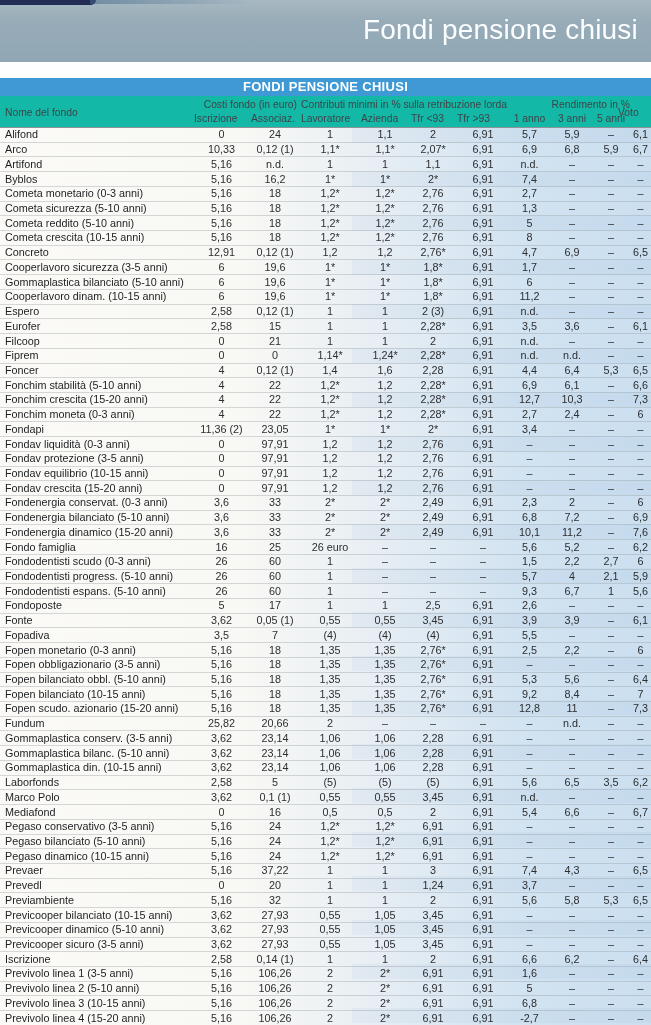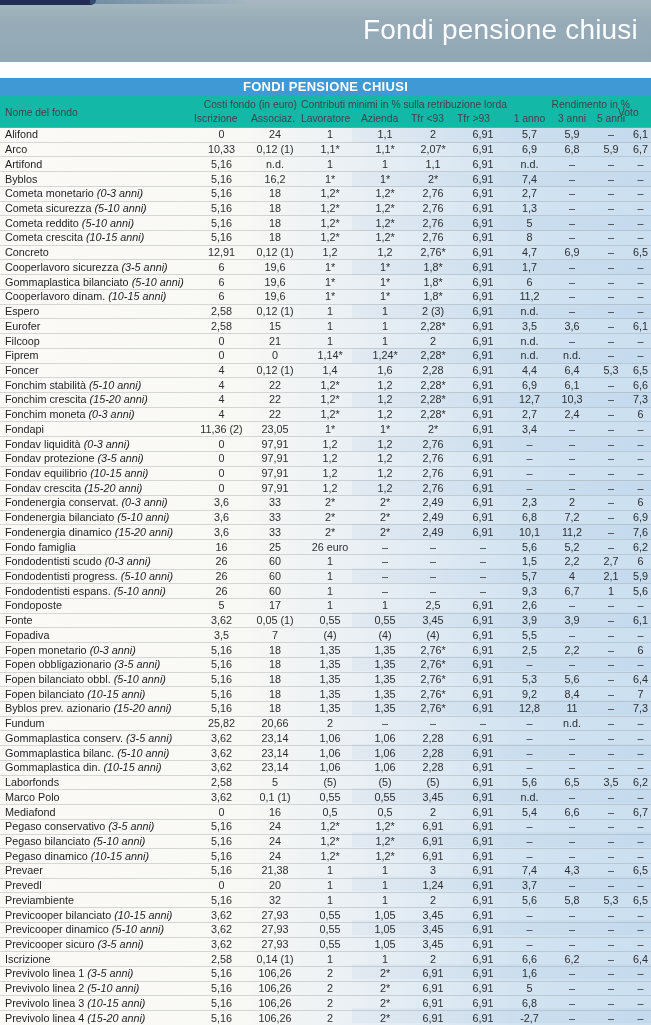--- a/index.html
+++ b/index.html
@@ -67,21 +67,21 @@
   .row {
     flex:1 1 auto; display:grid; position:relative;
     grid-template-columns:190px 57px 50px 60px 50px 46px 54px 45px 40px 38px 21px;
     align-items:center;
     border-bottom:1px solid rgba(150,158,160,.38);
     font-size:10.8px; color:#2c2e30;
   }
   .row:last-child { border-bottom:none; }
   .c { white-space:nowrap; overflow:visible; line-height:1; }
   .c.name { padding-left:5px; color:#1d1f21; }
-  .c.name .per { font-style:italic; }
+  .c.name .per { }
   .c.val.l { padding-left:6px; }
   .c.val.c { text-align:center; }
 </style>
 </head>
 <body>
 
 <div class="page">
 
   <div class="banner">
     <div class="scan-strip"></div>
@@ -773,21 +773,21 @@
     <div class="c val l">2,76*</div>
     <div class="c val l">6,91</div>
     <div class="c val c">9,2</div>
     <div class="c val c">8,4</div>
     <div class="c val c">–</div>
     <div class="c val c">7</div>
   </div>
 
   <div class="row">
     <div class="c name">
-      <span class="nm">Byblos prev. azionario</span>
+      <span class="nm">Fopen scudo. azionario</span>
       <span class="per"> (15-20 anni)</span>
     </div>
     <div class="c val l">5,16</div>
     <div class="c val l">18</div>
     <div class="c val l">1,35</div>
     <div class="c val l">1,35</div>
     <div class="c val l">2,76*</div>
     <div class="c val l">6,91</div>
     <div class="c val c">12,8</div>
     <div class="c val c">11</div>
@@ -964,21 +964,21 @@
     <div class="c val c">–</div>
     <div class="c val c">–</div>
   </div>
 
   <div class="row">
     <div class="c name">
       <span class="nm">Prevaer</span>
       
     </div>
     <div class="c val l">5,16</div>
-    <div class="c val l">21,38</div>
+    <div class="c val l">37,22</div>
     <div class="c val l">1</div>
     <div class="c val l">1</div>
     <div class="c val l">3</div>
     <div class="c val l">6,91</div>
     <div class="c val c">7,4</div>
     <div class="c val c">4,3</div>
     <div class="c val c">–</div>
     <div class="c val c">6,5</div>
   </div>
 

